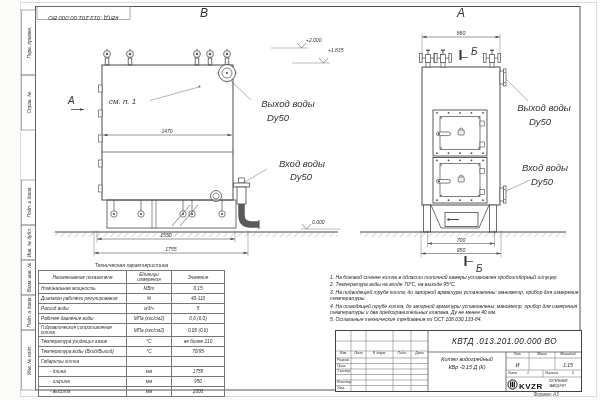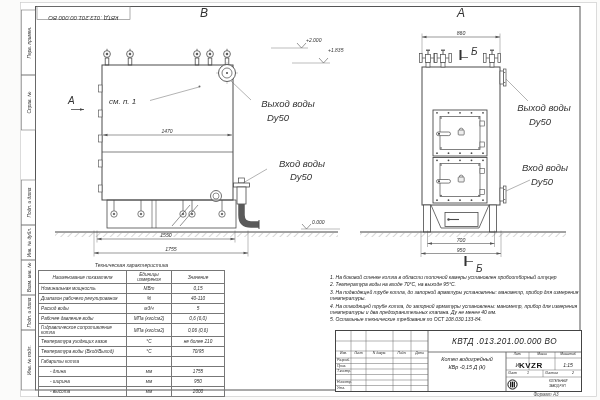--- a/index.html
+++ b/index.html
@@ -528,18 +528,18 @@
   <div class="c" style="left:172px;top:40.5px;width:14px;text-align:left;font-size:3.5px;">Лист</div>
   <div class="c" style="left:188px;top:40.5px;width:8px;font-size:3.5px;">1</div>
   <div class="c" style="left:209px;top:40.5px;width:20px;text-align:left;font-size:3.5px;">Листов</div>
   <div class="c" style="left:233px;top:40.5px;width:8px;font-size:3.5px;">2</div>
   <svg style="position:absolute;left:171px;top:47.5px;" width="11" height="11">
     <circle cx="5.5" cy="5.5" r="4.6" fill="none" stroke="#111" stroke-width="1"></circle>
     <rect x="3.1" y="2.6" width="1.2" height="5.8" fill="#111"></rect>
     <rect x="4.9" y="2.6" width="1.2" height="5.8" fill="#111"></rect>
     <rect x="6.7" y="2.6" width="1.2" height="5.8" fill="#111"></rect>
   </svg>
-  <div class="c" style="left:183px;top:31px;width:28px;text-align:left;font-size:8px;font-weight:bold;font-style:normal;letter-spacing:0.5px;color:#111;">KVZR</div>
+  <div class="c" style="left:183px;top:52px;width:28px;text-align:left;font-size:8px;font-weight:bold;font-style:normal;letter-spacing:0.5px;color:#111;">KVZR</div>
   <div class="c" style="left:213px;top:49px;width:31px;text-align:left;font-size:2.9px;">КОТЕЛЬНЫЙ</div>
   <div class="c" style="left:213px;top:53.5px;width:31px;text-align:left;font-size:2.9px;">ЗАВОД РЭП</div>
 </div>
 
 <div id="fmt" class="blk">Формат  А3</div>
 
 </body></html>

